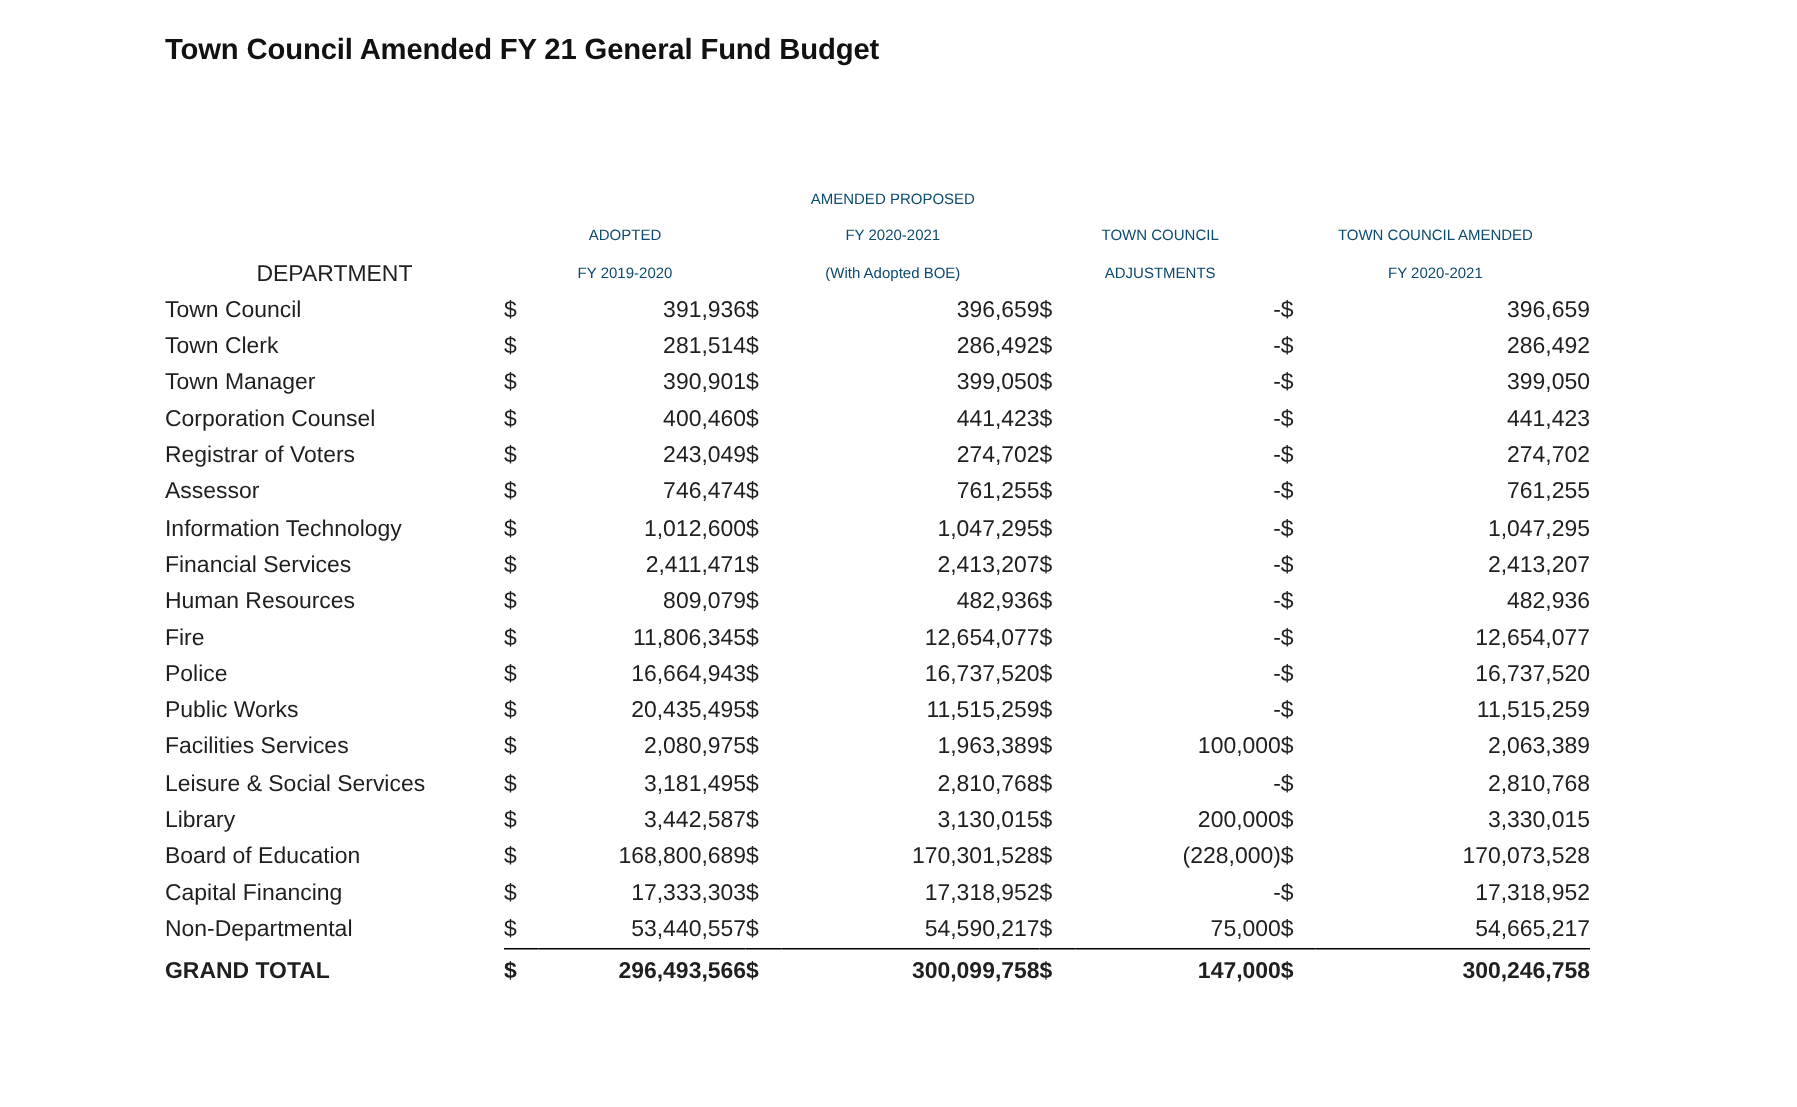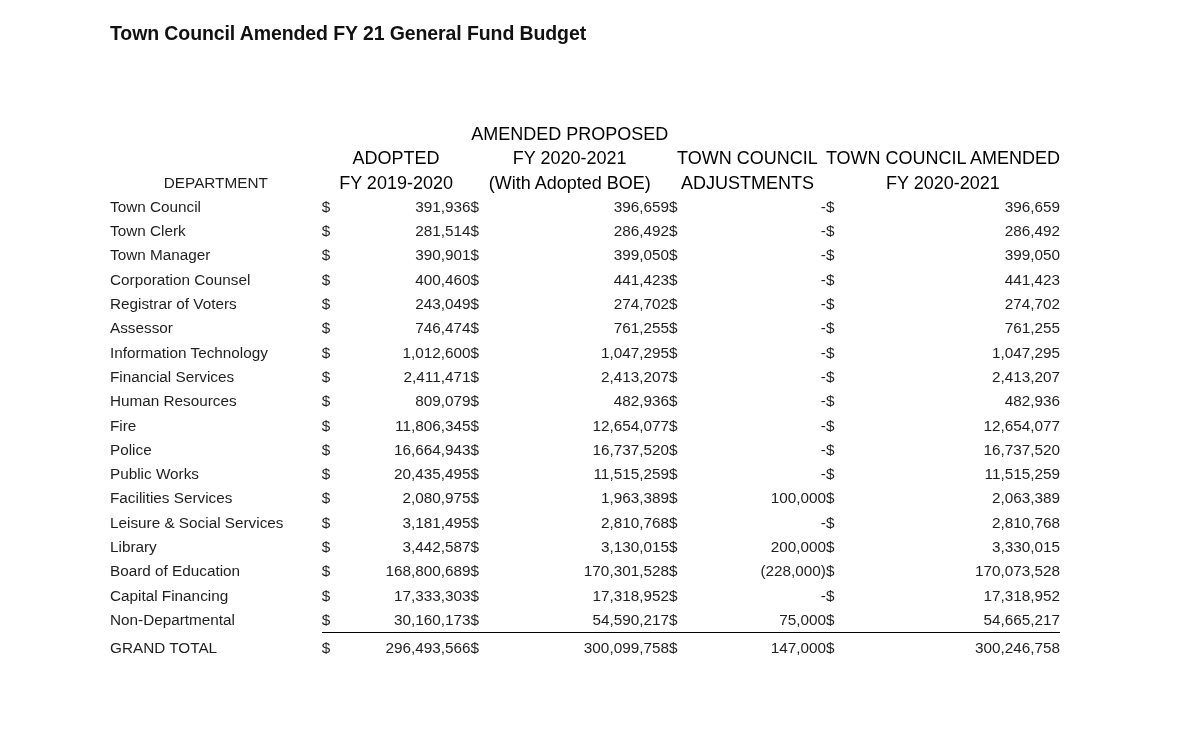--- a/index.html
+++ b/index.html
@@ -55,42 +55,42 @@
   
   .col-dept      { width: 228px; }
   .col-sym       { width: 24px;  }
   .col-num-a     { width: 140px; }
   .col-num-b     { width: 175px; }
   .col-num-c     { width: 140px; }
   .col-num-d     { width: 185px; }
 
   .hdr-cell {
     text-align: center;
-    font-size: 18px;
+    font-size: 10px;
     line-height: 23px;
-    color: #000000;
+    color: #0c4a6e;
   }
   .hdr-dept {
     text-align: center;
     vertical-align: bottom;
   }
   .hdr-line { display: block; }
 
   .dept-name { text-align: left; }
   .sym { text-align: left; padding-left: 2px; }
   .num { text-align: right; padding-right: 12px; }
 
   
   .dash { text-align: right; padding-right: 26px; }
   .dash-wide { text-align: right; padding-right: 31px; }
 
   .spacer-row td { line-height: 28px; }
 
   tr.total-row td {
-    font-weight: normal;
+    font-weight: bold;
   }
 
   
   tr.rule-row td {
     height: 0;
     line-height: 0;
     font-size: 0;
     padding: 0;
   }
   tr.rule-row td.ruled {
@@ -334,21 +334,21 @@
           <td class="sym">$</td>
           <td class="num">17,318,952</td>
           <td class="sym">$</td>
           <td class="dash">-</td>
           <td class="sym">$</td>
           <td class="num">17,318,952</td>
         </tr>
         <tr>
           <td class="dept-name">Non-Departmental</td>
           <td class="sym">$</td>
-          <td class="num">30,160,173</td>
+          <td class="num">53,440,557</td>
           <td class="sym">$</td>
           <td class="num">54,590,217</td>
           <td class="sym">$</td>
           <td class="num">75,000</td>
           <td class="sym">$</td>
           <td class="num">54,665,217</td>
         </tr>
         <tr class="rule-row">
           <td class="unruled"></td>
           <td class="ruled"></td>

